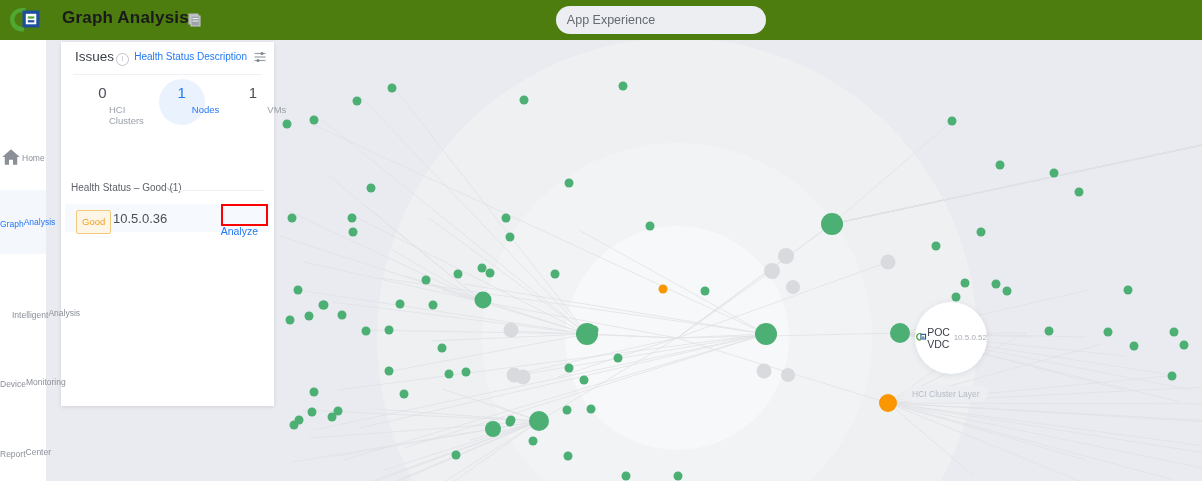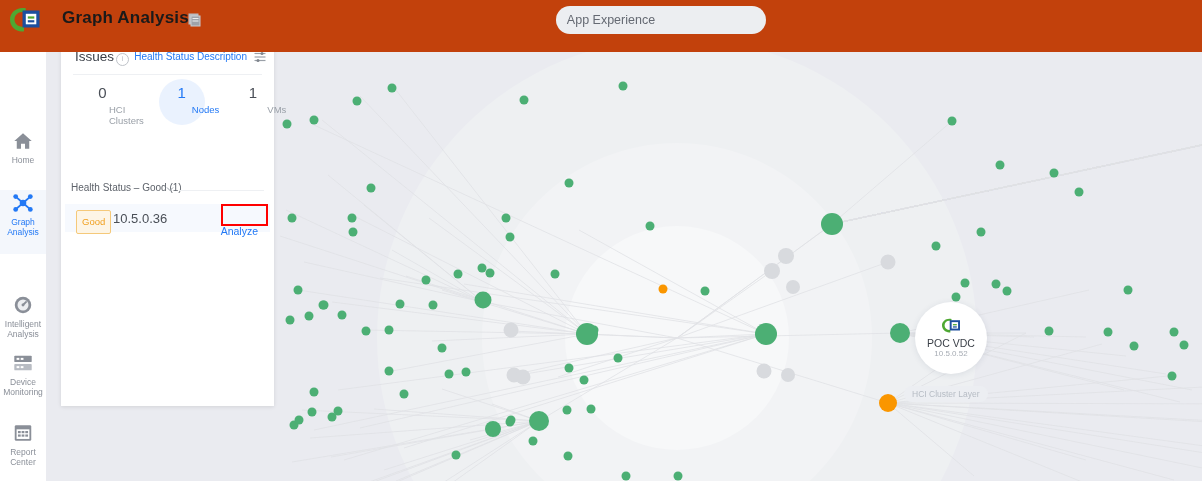--- a/index.html
+++ b/index.html
@@ -5,33 +5,33 @@
   html,body{margin:0;padding:0;}
   body{
     width:1202px;height:481px;overflow:hidden;
     font-family:"Liberation Sans", sans-serif;
     background:#eaebf0;
     -webkit-font-smoothing:antialiased;
   }
   #app{position:relative;width:1202px;height:481px;}
 
   
-  .topbar{position:absolute;left:0;top:0;width:1202px;height:52px;background:#c2410c;z-index:30;}
+  .topbar{position:absolute;left:0;top:0;width:1202px;height:40px;background:#4d7c0f;z-index:30;}
   .logo{position:absolute;left:8px;top:6px;width:34px;height:28px;}
   .page-title{position:absolute;left:62px;top:8px;font-size:17px;font-weight:bold;color:#1a1a1a;letter-spacing:.2px;}
   .title-doc-icon{position:absolute;left:188px;top:13px;width:13px;height:14px;}
 
   .seg{position:absolute;left:556px;top:6px;width:210px;height:28px;border-radius:14px;background:#eceef1;display:flex;align-items:center;}
   .seg-btn{height:28px;border-radius:14px;display:flex;align-items:center;justify-content:center;font-size:12.5px;cursor:pointer;}
   .seg-btn.active{background:#2379f5;color:#fff;width:100px;}
   .seg-btn.idle{color:#656a73;width:110px;}
 
   
   .rail{position:absolute;left:0;top:40px;width:46px;height:441px;background:#ffffff;z-index:25;}
-  .rail-item{position:absolute;left:0;width:46px;height:56px;display:flex;flex-direction:column;align-items:center;justify-content:flex-start;cursor:pointer;}
+  .rail-item{position:absolute;left:0;width:46px;height:56px;display:flex;align-items:center;justify-content:flex-start;cursor:pointer;}
   .rail-item .ico{width:22px;height:22px;margin-top:2px;}
   .rail-lbl{font-size:8.5px;line-height:10px;color:#8a8f98;text-align:center;margin-top:3px;}
   .rail-item.active{background:#f4f7fc;}
   .rail-item.active .rail-lbl{color:#2379f5;}
 
   
   .panel{position:absolute;left:61px;top:42px;width:213px;height:364px;background:#fff;box-shadow:0 1px 4px rgba(0,0,0,.10);z-index:20;}
   .panel-head{position:relative;height:30px;}
   .panel-title{position:absolute;left:14px;top:7px;font-size:13.5px;color:#3a3f47;}
   .info-i{position:absolute;left:55px;top:11px;width:11px;height:11px;border-radius:50%;border:1px solid #bfc3c9;color:#bfc3c9;font-size:8px;line-height:10px;text-align:center;}
@@ -54,21 +54,21 @@
   .issue-row{position:absolute;left:4px;top:162px;width:205px;height:28px;background:#f6f9fe;cursor:pointer;}
   .badge-good{position:absolute;left:11px;top:6px;height:14px;padding:4px 5px;border:1px solid #f5c97a;background:#fdf5e6;color:#f0a020;font-size:9.5px;line-height:14px;border-radius:2px;}
   .issue-ip{position:absolute;left:48px;top:7px;font-size:13px;color:#4a4f57;}
   .analyze{position:absolute;right:12px;top:21px;font-size:10.5px;color:#2379f5;cursor:pointer;}
   .redbox{position:absolute;left:160px;top:162px;width:47px;height:22px;border:2px solid #ff0000;box-sizing:border-box;pointer-events:none;}
 
   
   .graph{position:absolute;left:274px;top:0;width:928px;height:481px;overflow:hidden;background:#eaebf0;z-index:5;}
   .graph svg{display:block;}
 
-  .center-node{position:absolute;left:641px;top:302px;width:72px;height:72px;border-radius:50%;background:#fff;box-shadow:0 1px 6px rgba(40,60,90,.10);display:flex;flex-direction:column;align-items:center;justify-content:center;z-index:12;cursor:pointer;}
+  .center-node{position:absolute;left:641px;top:302px;width:72px;height:72px;border-radius:50%;background:#fff;box-shadow:0 1px 6px rgba(40,60,90,.10);display:flex;align-items:center;justify-content:center;z-index:12;cursor:pointer;}
   .center-node .cn-logo{width:22px;height:18px;margin-bottom:2px;}
   .cn-name{font-size:10.5px;color:#3a3f47;line-height:12px;}
   .cn-ip{font-size:8px;color:#a7acb4;line-height:10px;}
   .layer-tag{position:absolute;left:630px;top:386px;padding:3px 8px;border-radius:9px;background:#eceef2;color:#b6bcc4;font-size:8.5px;z-index:12;}
 </style>
 </head>
 <body>
 
 <div id="app">
 
@@ -371,21 +371,21 @@
         <circle cx="12" cy="12" r="3.6" fill="#2379f5"></circle>
         <circle cx="4" cy="5" r="2.6" fill="#2379f5"></circle>
         <circle cx="20" cy="5" r="2.6" fill="#2379f5"></circle>
         <circle cx="4" cy="19" r="2.6" fill="#2379f5"></circle>
         <circle cx="20" cy="19" r="2.6" fill="#2379f5"></circle>
       </svg>
       <div class="rail-lbl">Graph</div>
       <div class="rail-lbl" style="margin-top:0;">Analysis</div>
     </div>
 
-    <div class="rail-item" style="top:252px;height:64px;">
+    <div class="rail-item" style="top:241px;height:64px;padding-left:12px;">
       <svg class="ico" viewBox="0 0 24 24">
         <circle cx="12" cy="12" r="9" fill="#8a8f98"></circle>
         <circle cx="12" cy="12" r="6" fill="#eceef1"></circle>
         <line x1="12" y1="12" x2="16" y2="8" stroke="#8a8f98" stroke-width="2"></line>
         <circle cx="12" cy="12" r="1.6" fill="#8a8f98"></circle>
       </svg>
       <div class="rail-lbl">Intelligent</div>
       <div class="rail-lbl" style="margin-top:0;">Analysis</div>
     </div>
 

